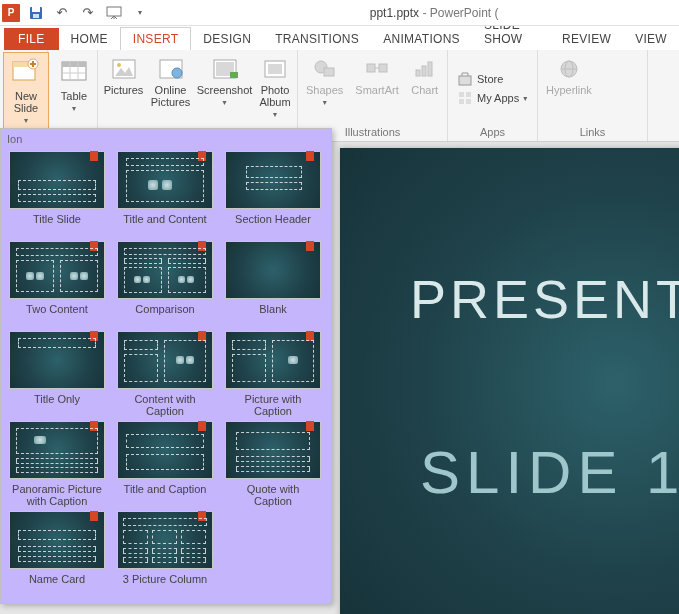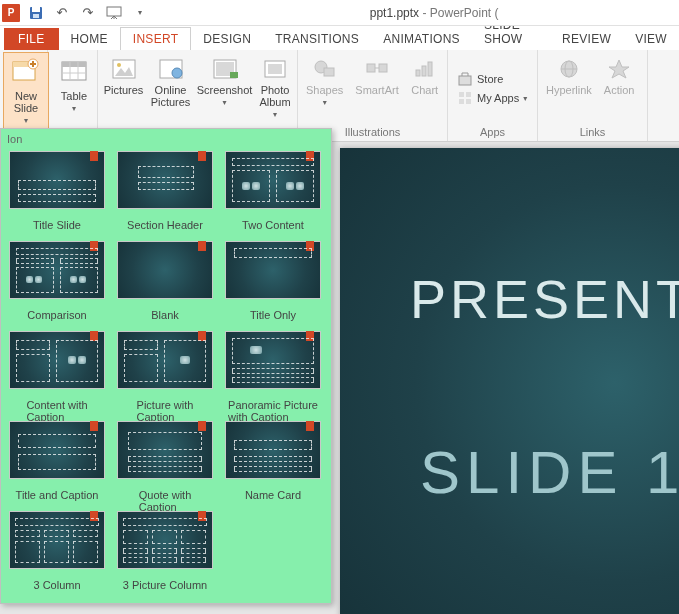--- a/index.html
+++ b/index.html
@@ -38,29 +38,29 @@
   .small-ico { width:16px; height:16px; display:flex; align-items:center; justify-content:center; }
 
   
   .canvas-wrap { position:absolute; top:142px; left:0; right:0; bottom:0; background:#e6e6e6; }
   .slide { position:absolute; top:6px; left:340px; width:500px; height:470px; background: radial-gradient(circle at 55% 50%, #2d616a 0%, #1f4149 55%, #17333a 100%); color:#d9e9ea; box-shadow: 0 0 6px rgba(0,0,0,.25); }
   .slide .t1 { position:absolute; top:40px; left:90px; font-size:54px; font-weight:300; letter-spacing: 4px; }
   .slide .t2 { position:absolute; top:120px; left:70px; font-size:54px; font-weight:300; letter-spacing: 4px; }
   .slide .t3 { position:absolute; top:290px; left:80px; font-size:60px; font-weight:300; letter-spacing: 6px; color:#9fc6cb; }
 
   
-  .layout-panel { position:absolute; top:128px; left:0; width:332px; background:#86efac; border:1px solid #bfbfbf; box-shadow: 2px 2px 6px rgba(0,0,0,.25); z-index:10; }
+  .layout-panel { position:absolute; top:128px; left:0; width:332px; background:#c4b5fd; border:1px solid #bfbfbf; box-shadow: 2px 2px 6px rgba(0,0,0,.25); z-index:10; }
   .layout-header { font-size:11px; color:#666; padding: 4px 6px; }
   .layout-grid { display:flex; flex-wrap:wrap; padding: 0 2px 4px 2px; }
   .layout-item { width: 108px; display:flex; flex-direction:column; align-items:center; padding: 2px 0 4px 0; }
   .thumb { width: 96px; height: 58px; background: radial-gradient(circle at 50% 50%, #2d616a 0%, #1f4149 60%, #17333a 100%); border:1px solid #c8c8c8; position:relative; }
   .thumb .redtab { position:absolute; top:-1px; right:6px; width:8px; height:10px; background:#d24726; }
   .thumb .ph { position:absolute; border:1px dashed rgba(255,255,255,.75); }
   .thumb .blot { position:absolute; background: radial-gradient(circle,#cfe1e3 0%,#7da6ab 90%); border-radius:2px; }
-  .layout-label { font-size:11px; color:#444; padding-top:10px; line-height:12px; height: 26px; white-space: pre-line; }
+  .layout-label { font-size:11px; color:#444; text-align:center; padding-top:4px; line-height:12px; height: 26px; white-space: pre-line; }
 
   
   svg { display:block; }
 </style>
 </head>
 <body>
 
 <div class="titlebar">
   <div class="app-icon">P</div>
   <div class="qat">
@@ -256,28 +256,20 @@
       <div class="rbtn dim">
         <div class="ico">
             <svg width="26" height="22">
               <circle cx="13" cy="11" r="8" fill="none" stroke="#bbb"></circle>
               <ellipse cx="13" cy="11" rx="4" ry="8" fill="none" stroke="#bbb"></ellipse>
               <line x1="5" y1="11" x2="21" y2="11" stroke="#bbb"></line>
             </svg>
           </div>
         <div class="lbl">Hyperlink</div>
       </div>
-      <div class="rbtn dim">
-        <div class="ico">
-            <svg width="26" height="22">
-              <polygon points="13,2 16,9 23,9 17,13 20,20 13,16 6,20 9,13 3,9 10,9" fill="none" stroke="#bbb"></polygon>
-            </svg>
-          </div>
-        <div class="lbl">Action</div>
-      </div>
     </div>
     <div class="group-label">Links</div>
   </div>
 </div>
 
 <div class="canvas-wrap">
   <div class="slide">
     <div class="t2">PRESENT</div>
     <div class="t3">SLIDE 1</div>
   </div>
@@ -289,20 +281,30 @@
 
     <div class="layout-item">
       <div class="thumb">
           <div class="redtab"></div>
         <div class="ph" style="left:8px;top:28px;width:78px;height:10px"></div>
         <div class="ph" style="left:8px;top:42px;width:78px;height:8px"></div>
       </div>
       <div class="layout-label">Title Slide</div>
     </div>
 
+    <div class="layout-item">
+      <div class="thumb">
+          <div class="redtab"></div>
+        <div class="ph" style="left:8px;top:6px;width:78px;height:8px"></div>
+        <div class="ph" style="left:8px;top:18px;width:78px;height:32px"></div>
+        <div class="blot" style="left:30px;top:28px;width:10px;height:10px"></div>
+        <div class="blot" style="left:44px;top:28px;width:10px;height:10px"></div>
+      </div>
+      <div class="layout-label">Title and Content</div>
+    </div>
 
     <div class="layout-item">
       <div class="thumb">
           <div class="redtab"></div>
         <div class="ph" style="left:20px;top:14px;width:56px;height:12px"></div>
         <div class="ph" style="left:20px;top:30px;width:56px;height:8px"></div>
       </div>
       <div class="layout-label">Section Header</div>
     </div>
 
@@ -411,33 +413,20 @@
     <div class="layout-item">
       <div class="thumb">
           <div class="redtab"></div>
         <div class="ph" style="left:8px;top:18px;width:78px;height:10px"></div>
         <div class="ph" style="left:8px;top:34px;width:78px;height:6px"></div>
         <div class="ph" style="left:8px;top:44px;width:78px;height:6px"></div>
       </div>
       <div class="layout-label">Name Card</div>
     </div>
 
-    <div class="layout-item">
-      <div class="thumb">
-          <div class="redtab"></div>
-        <div class="ph" style="left:5px;top:6px;width:84px;height:8px"></div>
-        <div class="ph" style="left:5px;top:18px;width:25px;height:7px"></div>
-        <div class="ph" style="left:34px;top:18px;width:25px;height:7px"></div>
-        <div class="ph" style="left:63px;top:18px;width:25px;height:7px"></div>
-        <div class="ph" style="left:5px;top:29px;width:25px;height:22px"></div>
-        <div class="ph" style="left:34px;top:29px;width:25px;height:22px"></div>
-        <div class="ph" style="left:63px;top:29px;width:25px;height:22px"></div>
-      </div>
-      <div class="layout-label">3 Column</div>
-    </div>
 
     <div class="layout-item">
       <div class="thumb">
           <div class="redtab"></div>
         <div class="ph" style="left:5px;top:6px;width:84px;height:8px"></div>
         <div class="ph" style="left:5px;top:18px;width:25px;height:14px"></div>
         <div class="ph" style="left:34px;top:18px;width:25px;height:14px"></div>
         <div class="ph" style="left:63px;top:18px;width:25px;height:14px"></div>
         <div class="ph" style="left:5px;top:36px;width:25px;height:6px"></div>
         <div class="ph" style="left:34px;top:36px;width:25px;height:6px"></div>

